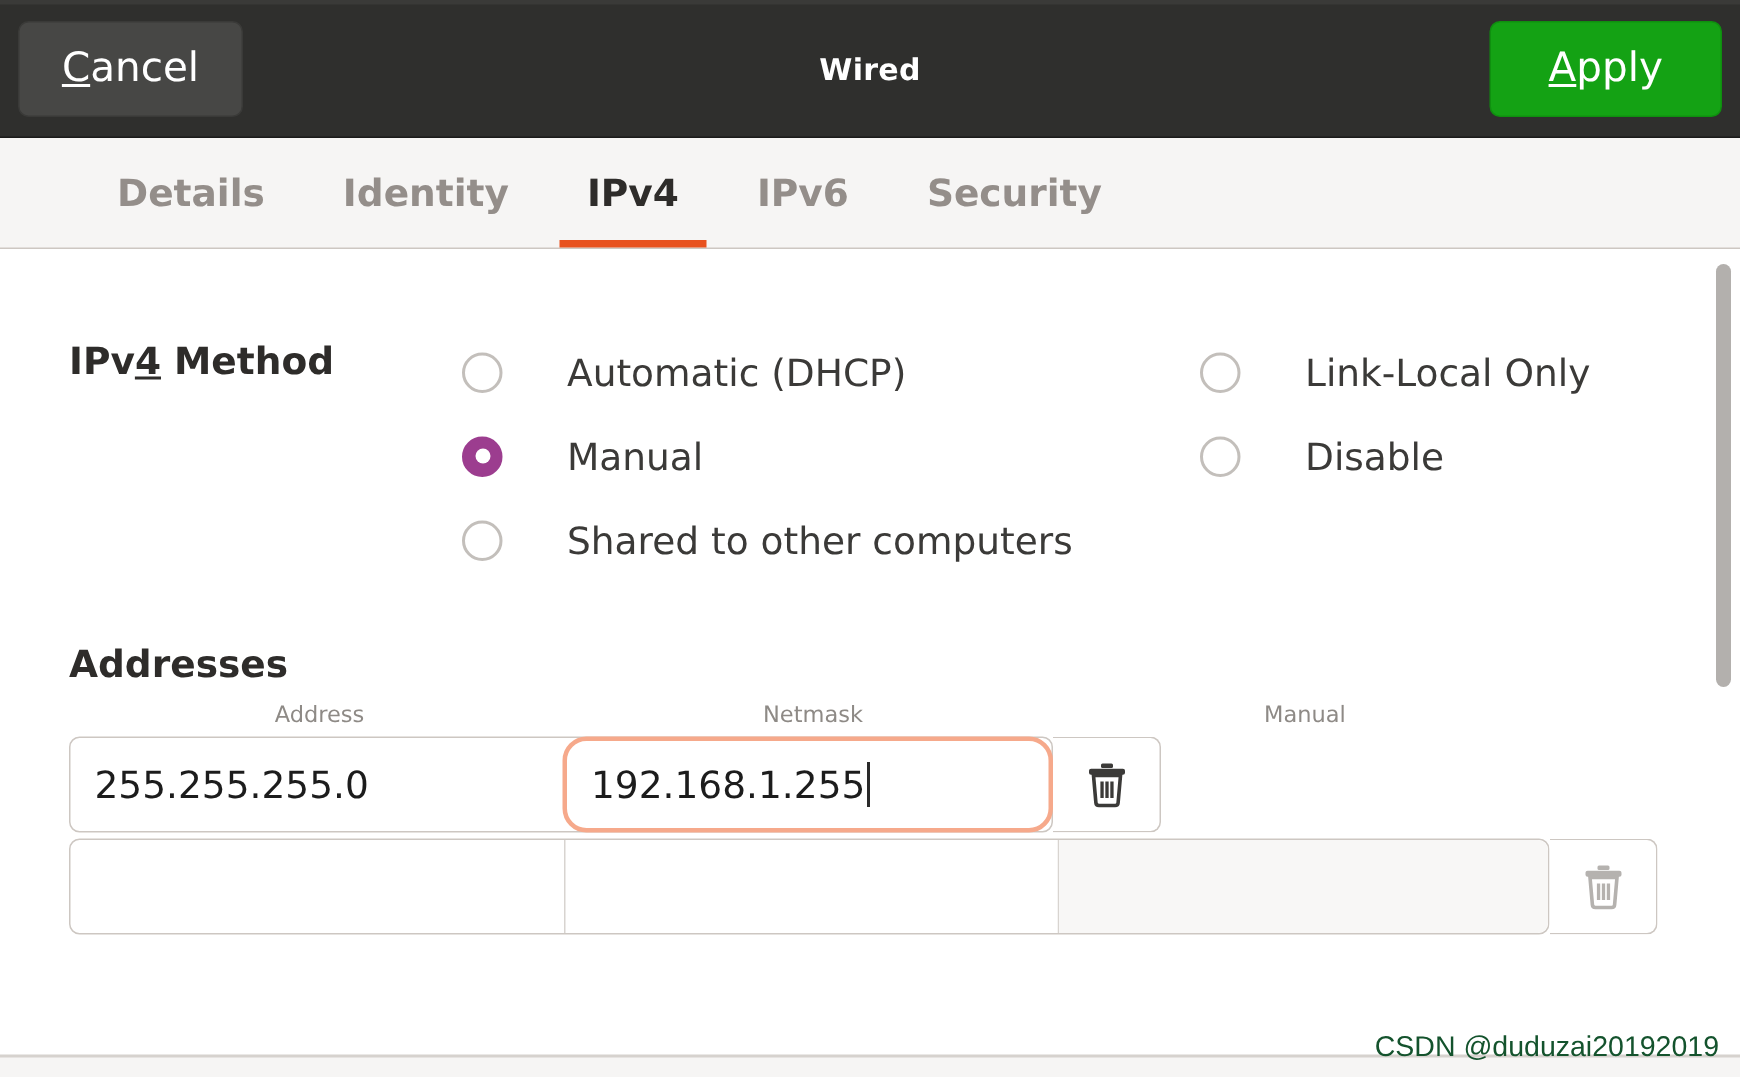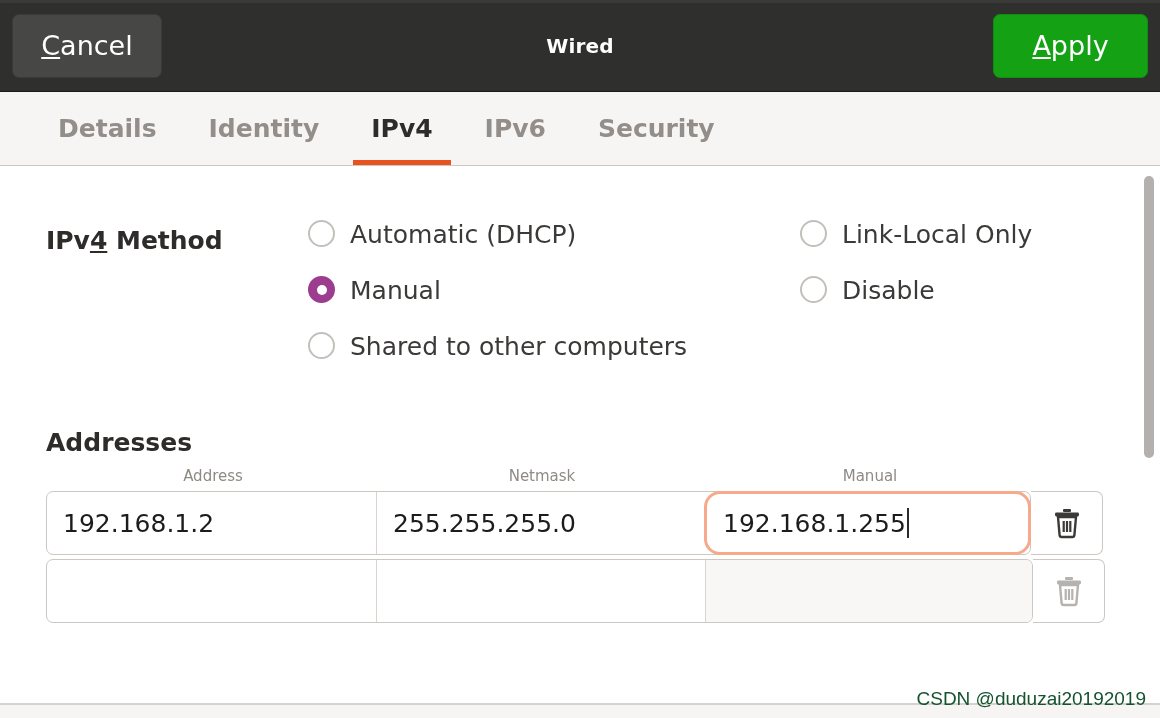--- a/index.html
+++ b/index.html
@@ -79,21 +79,21 @@
   #tabbar {
     position: absolute;
     left: 0; top: 92px;
     width: 1160px;
     height: 74px;
     background: #f6f5f4;
     border-bottom: 1px solid #cdc7c2;
     box-sizing: border-box;
     display: flex;
     align-items: stretch;
-    padding-left: 32px;
+    padding-left: 52px;
   }
   .tab {
     position: relative;
     display: flex;
     align-items: center;
     justify-content: center;
     padding: 0 26px;
     font-size: 25px;
     font-weight: bold;
     color: #948e8a;
@@ -152,24 +152,25 @@
     font-weight: bold;
     color: #2e2c2a;
     white-space: nowrap;
   }
   .radio-col { position: absolute; }
   #radio-col-left  { left: 262px; top: 0; }
   #radio-col-right { left: 754px; top: 0; }
 
   .radio-row {
     display: flex;
-    align-items: flex-start;
+    align-items: center;
     height: 56px;
     cursor: pointer;
     user-select: none;
+    gap: 28px;
   }
   .radio-mark {
     width: 27px;
     height: 27px;
     border-radius: 50%;
     box-sizing: border-box;
     border: 2px solid #c3bfbb;
     background: #ffffff;
     flex: 0 0 auto;
     display: flex;
@@ -385,23 +386,20 @@
     <div id="addr-col-headers">
       <div class="col-head address">Address</div>
       <div class="col-head netmask">Netmask</div>
       <div class="col-head gateway">Manual</div>
     </div>
 
     <div id="addr-table">
 
       <div class="addr-row">
         <div class="cells">
-          <div class="cell first">
-              <span>192.168.1.2</span>
-            </div>
           <div class="cell">
               <span>255.255.255.0</span>
             </div>
           <div class="cell last focused">
               <span>192.168.1.255</span>
               <span class="caret"></span>
             </div>
         </div>
         <div class="trash-btn">
           <svg width="30" height="32" viewBox="0 0 30 32">

